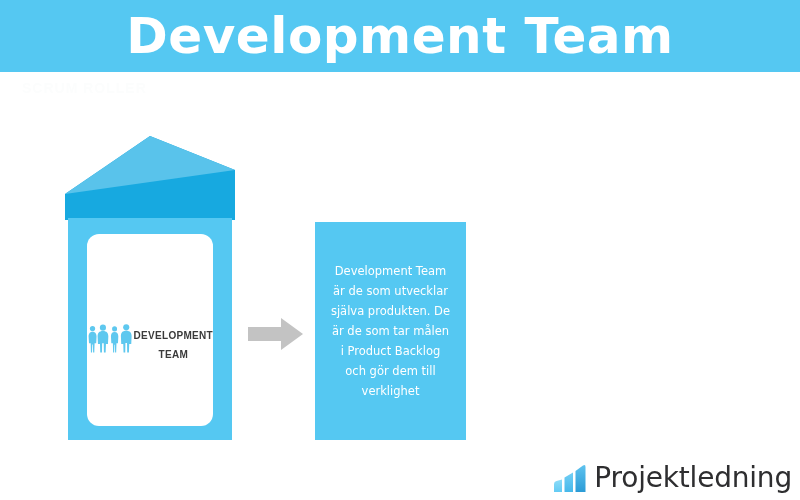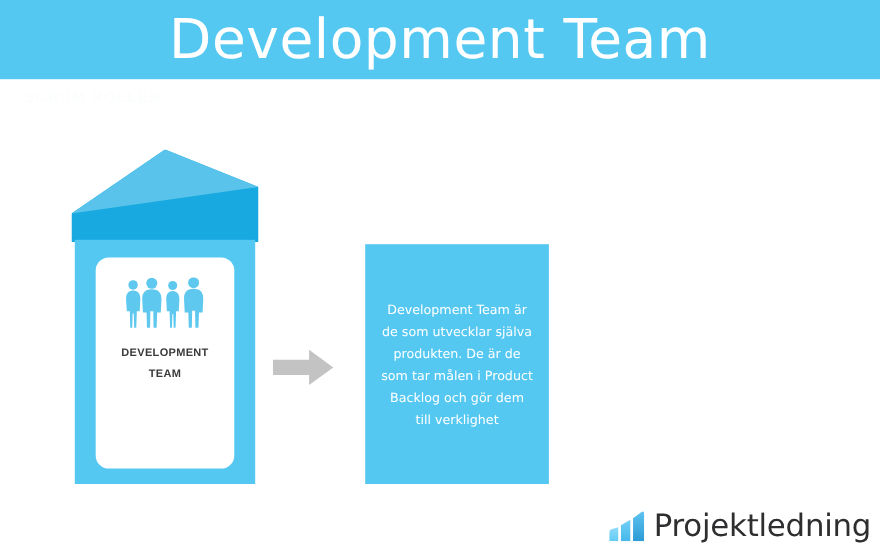--- a/index.html
+++ b/index.html
@@ -24,21 +24,21 @@
     width: 800px;
     height: 72px;
     background: #55c8f2;
     display: flex;
     align-items: center;
     justify-content: center;
   }
   .header-title {
     color: #ffffff;
     font-size: 50px;
-    font-weight: normal;
+    font-weight: bold;
     letter-spacing: 0.5px;
     line-height: 1;
     font-family: "DejaVu Sans", sans-serif;
     white-space: nowrap;
   }
 
   
   .subtitle-watermark {
     position: absolute;
     left: 22px;
@@ -75,21 +75,21 @@
   }
   .envelope-card {
     position: absolute;
     left: 22px;
     top: 98px;
     width: 126px;
     height: 192px;
     background: #ffffff;
     border-radius: 12px;
     display: flex;
-    flex-direction: column;
+    flex-direction: row;
     align-items: center;
     padding-top: 18px;
     box-sizing: border-box;
   }
   .people-icon {
     width: 76px;
     height: 48px;
     display: block;
   }
   .card-label {
@@ -107,23 +107,23 @@
     position: absolute;
     left: 248px;
     top: 318px;
     width: 55px;
     height: 32px;
   }
 
   
   .info-box {
     position: absolute;
-    left: 332px;
+    left: 315px;
     top: 222px;
-    width: 167px;
+    width: 151px;
     height: 218px;
     background: #55c8f2;
     display: flex;
     align-items: center;
     justify-content: center;
     box-sizing: border-box;
     padding: 10px 14px;
   }
   .info-text {
     color: #ffffff;

